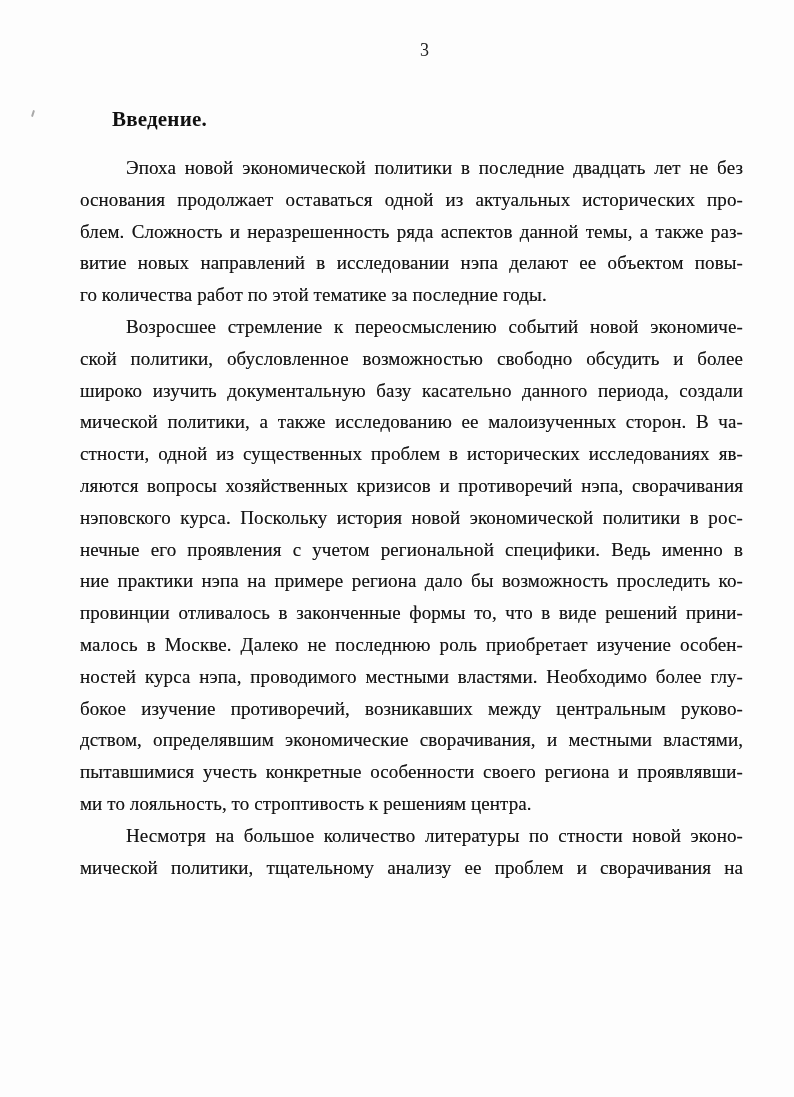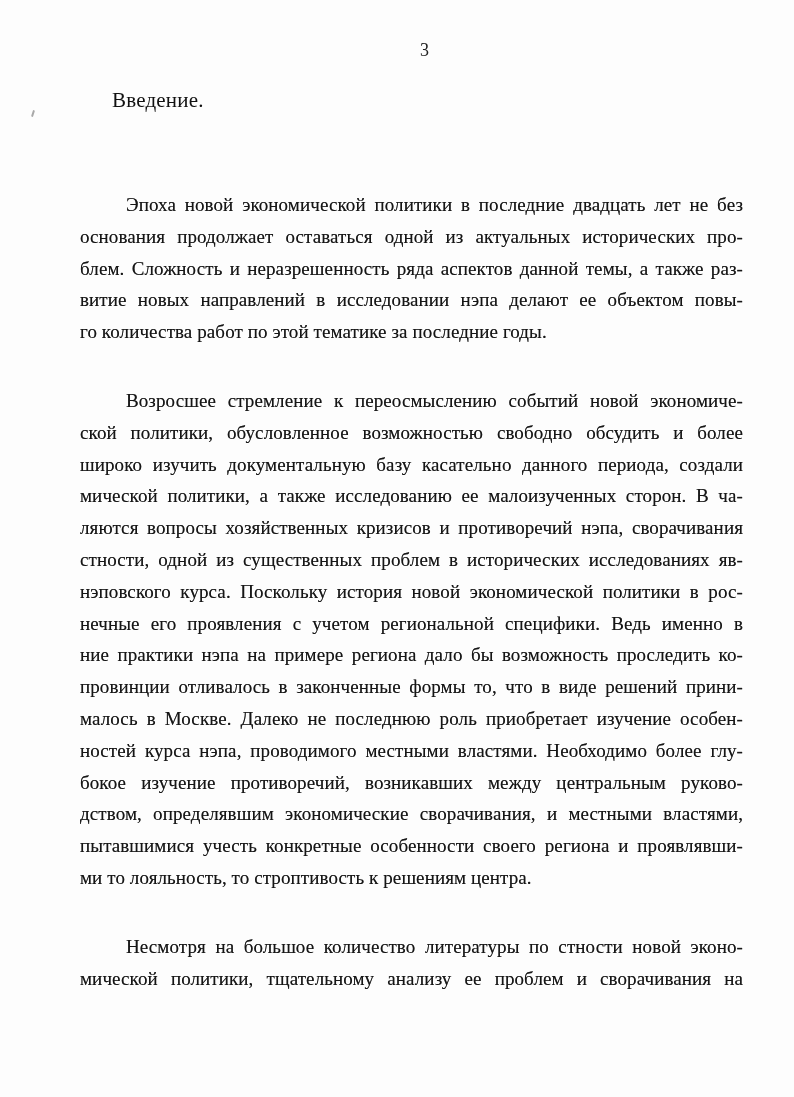--- a/index.html
+++ b/index.html
@@ -29,46 +29,46 @@
     top: 110px;
     left: 32px;
     width: 2px;
     height: 7px;
     background: #a9a9a9;
     transform: rotate(18deg);
     border-radius: 1px;
   }
   .heading {
     position: absolute;
-    top: 88px;
+    top: 107px;
     left: 112px;
     margin: 0;
     font-size: 21px;
-    font-weight: normal;
+    font-weight: bold;
     letter-spacing: 0.2px;
     color: #111;
   }
   .body-text {
     position: absolute;
     top: 152px;
     left: 80px;
     width: 663px;
     font-size: 19px;
     line-height: 31.8px;
     letter-spacing: 0.1px;
     text-shadow: 0 0 0.5px rgba(20,20,20,0.55);
   }
   .ln {
     text-align: justify;
     text-align-last: justify;
     white-space: normal;
     height: 31.8px;
     overflow: visible;
   }
-  .ln.first { text-indent: 46px; margin-top: 37px; }
+  .ln.first { text-indent: 46px; }
   .ln.last  { text-align-last: left; }
 </style>
 </head>
 <body>
 
 <div class="page">
 
   <div class="pagenum">3</div>
 
   <div class="speck"></div>
@@ -80,22 +80,22 @@
     <div class="ln first">Эпоха новой экономической политики в последние двадцать лет не без</div>
     <div class="ln">основания продолжает оставаться одной из актуальных исторических про-</div>
     <div class="ln">блем. Сложность и неразрешенность ряда аспектов данной темы, а также раз-</div>
     <div class="ln">витие новых направлений в исследовании нэпа делают ее объектом повы-</div>
     <div class="ln last">го количества работ по этой тематике за последние годы.</div>
 
     <div class="ln first">Возросшее стремление к переосмыслению событий новой экономиче-</div>
     <div class="ln">ской политики, обусловленное возможностью свободно обсудить и более</div>
     <div class="ln">широко изучить документальную базу касательно данного  периода, создали</div>
     <div class="ln">мической политики, а также исследованию ее малоизученных сторон.  В ча-</div>
+    <div class="ln">стности, одной из существенных проблем в исторических исследованиях яв-</div>
     <div class="ln">ляются вопросы хозяйственных кризисов и противоречий нэпа, сворачивания</div>
-    <div class="ln">стности, одной из существенных проблем в исторических исследованиях яв-</div>
     <div class="ln">нэповского курса. Поскольку история новой экономической политики в рос-</div>
     <div class="ln">нечные его проявления с учетом региональной специфики. Ведь именно в</div>
     <div class="ln">ние практики  нэпа на примере региона дало бы возможность проследить ко-</div>
     <div class="ln">провинции отливалось в законченные формы то, что в виде решений прини-</div>
     <div class="ln">малось в Москве. Далеко не последнюю роль  приобретает изучение особен-</div>
     <div class="ln">ностей курса нэпа, проводимого местными властями. Необходимо более глу-</div>
     <div class="ln">бокое изучение противоречий, возникавших между центральным руково-</div>
     <div class="ln">дством, определявшим экономические сворачивания, и местными властями,</div>
     <div class="ln">пытавшимися учесть конкретные особенности своего региона и проявлявши-</div>
     <div class="ln last">ми то лояльность, то строптивость к решениям центра.</div>

